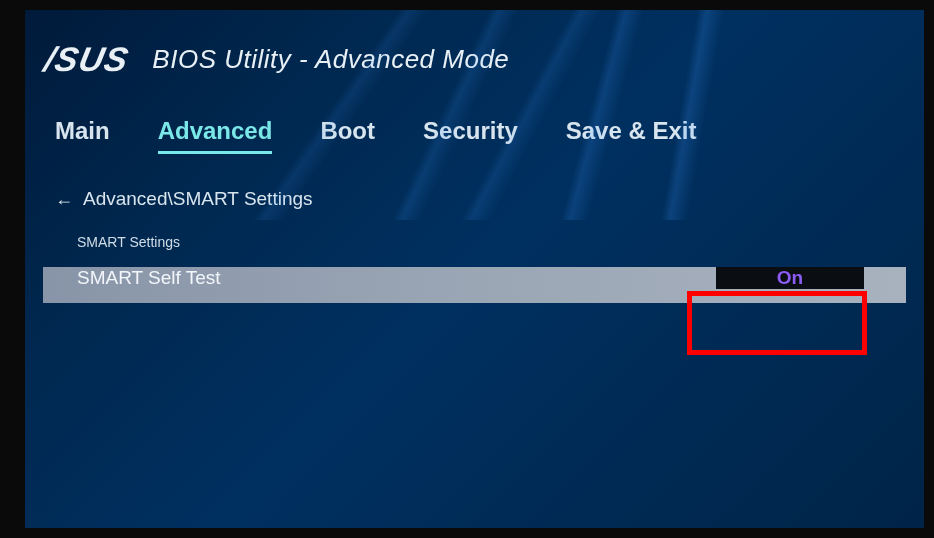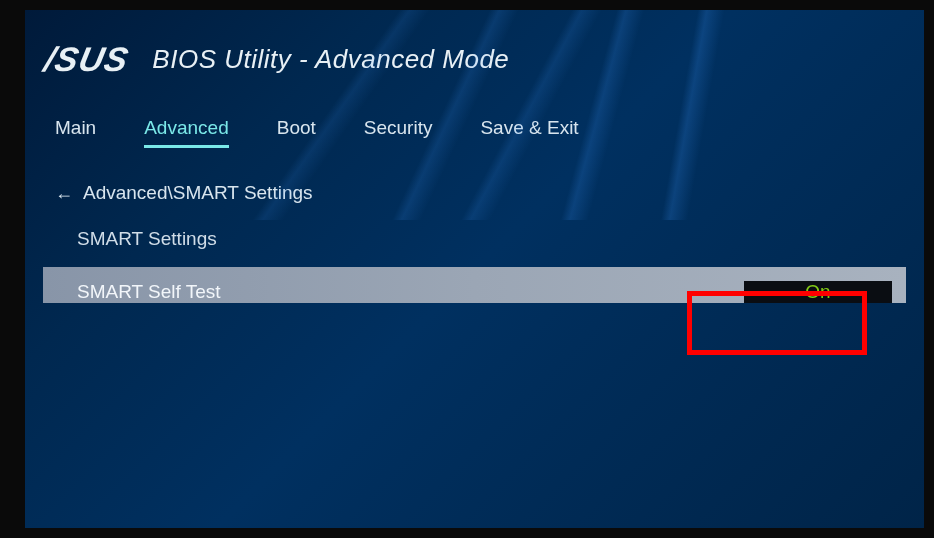--- a/index.html
+++ b/index.html
@@ -57,22 +57,22 @@
       font-style: italic;
       letter-spacing: 0.5px;
     }
     .tabs {
       display: flex;
       gap: 48px;
       padding: 18px 30px 12px 30px;
     }
     .tab {
       color: #d8e5ee;
-      font-size: 19px;
-      font-weight: 400;
+      font-size: 24px;
+      font-weight: 700;
       cursor: pointer;
       padding-bottom: 6px;
       border-bottom: 3px solid transparent;
     }
     .tab.active {
       color: #7ae8e8;
       border-bottom: 3px solid #7ae8e8;
     }
     .breadcrumb {
       display: flex;
@@ -82,28 +82,29 @@
       color: #d8e5ee;
       font-size: 19px;
     }
     .back-arrow {
       font-size: 18px;
       color: #d8e5ee;
     }
     .section-label {
       padding: 8px 26px 14px 52px;
       color: #d0dde8;
-      font-size: 19px;
+      font-size: 14px;
     }
     .setting-row {
       display: flex;
-      align-items: flex-end;
+      align-items: flex-start;
       height: 36px;
       background: linear-gradient(90deg, #8895a8 0%, #9ba6b5 50%, #a8b2bf 100%);
       margin: 3px 18px 0 18px;
+      gap: 28px;
     }
     .setting-label {
       flex: 1;
       color: #f2f6fa;
       font-size: 19px;
       padding-left: 34px;
       display: flex;
       align-items: center;
     }
     .toggle-group {
@@ -113,21 +114,22 @@
     .toggle-option {
       width: 148px;
       display: flex;
       align-items: center;
       justify-content: center;
       font-size: 19px;
       cursor: pointer;
     }
     .toggle-option.on {
       background: #0a0d12;
-      color: #84cc16;
+      color: #8b5cf6;
+      font-weight: bold;
     }
     .toggle-option.off {
       background: #8de5e5;
       color: rgba(255,255,255,0.5);
       border: 2px solid #0b5560;
       position: relative;
     }
     .highlight-box {
       position: absolute;
       border: 5px solid #ff0000;

